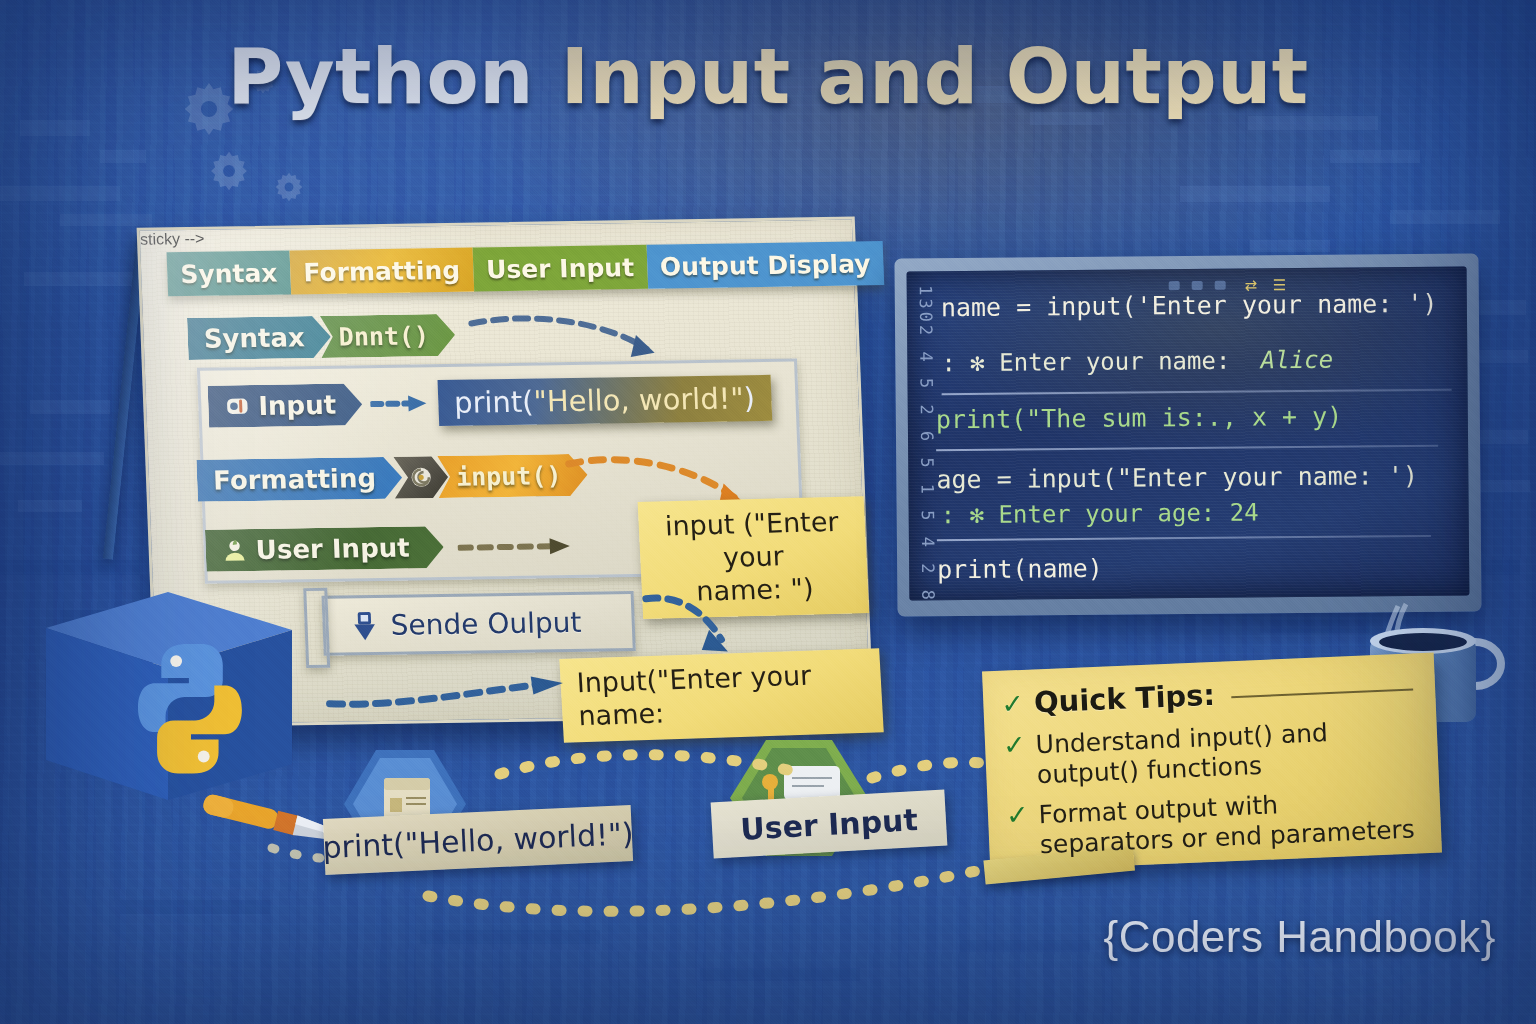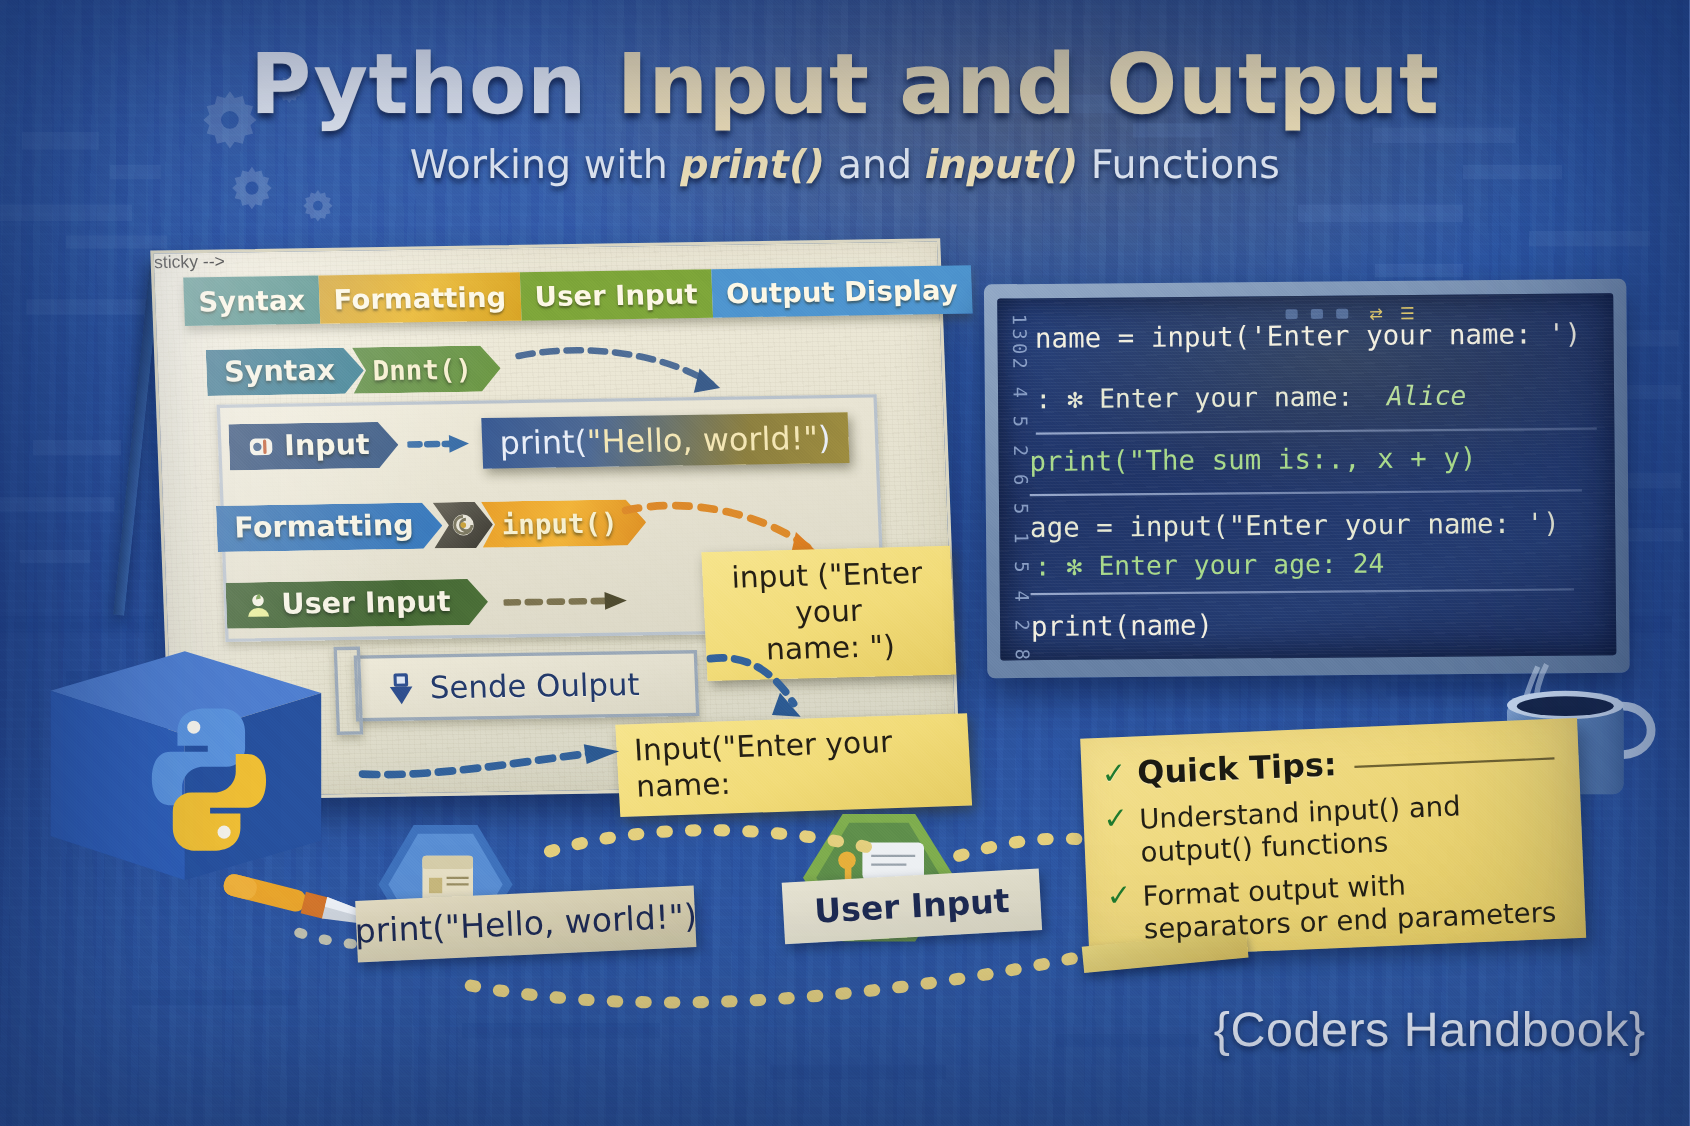--- a/index.html
+++ b/index.html
@@ -325,21 +325,20 @@
     <path d="M50 8l7 10 12-3 3 12 12 3-4 12 9 8-9 8 4 12-12 3-3 12-12-3-7 10-7-10-12 3-3-12-12-3 4-12-9-8 9-8-4-12 12-3 3-12 12 3z"></path>
     <circle cx="50" cy="50" r="13" fill="#2d55a1"></circle>
   </svg>
   <svg class="gear" style="left:248px; top:66px; opacity:.16" width="30" height="30" viewBox="0 0 100 100">
     <path d="M50 8l7 10 12-3 3 12 12 3-4 12 9 8-9 8 4 12-12 3-3 12-12-3-7 10-7-10-12 3-3-12-12-3 4-12-9-8 9-8-4-12 12-3 3-12 12 3z"></path>
     <circle cx="50" cy="50" r="13" fill="#2d55a1"></circle>
   </svg>
 
   <div id="titleblock">
     <div id="maintitle"><span class="w1">Python</span> <span class="w2">Input</span> <span class="w3">and</span> <span class="w4">Output</span></div>
-    <div id="subtitle"><span>Working with </span><i>print()</i><span> and </span><i>input()</i><span> Functions</span></div>
   </div>
 
   <div id="easelLeft"></div>
 
   <div id="board">
     <div id="boardgrain"></div>
 
     
     <div class="tabstrip">
       <div class="tab" style="background:#4a8a84;">

